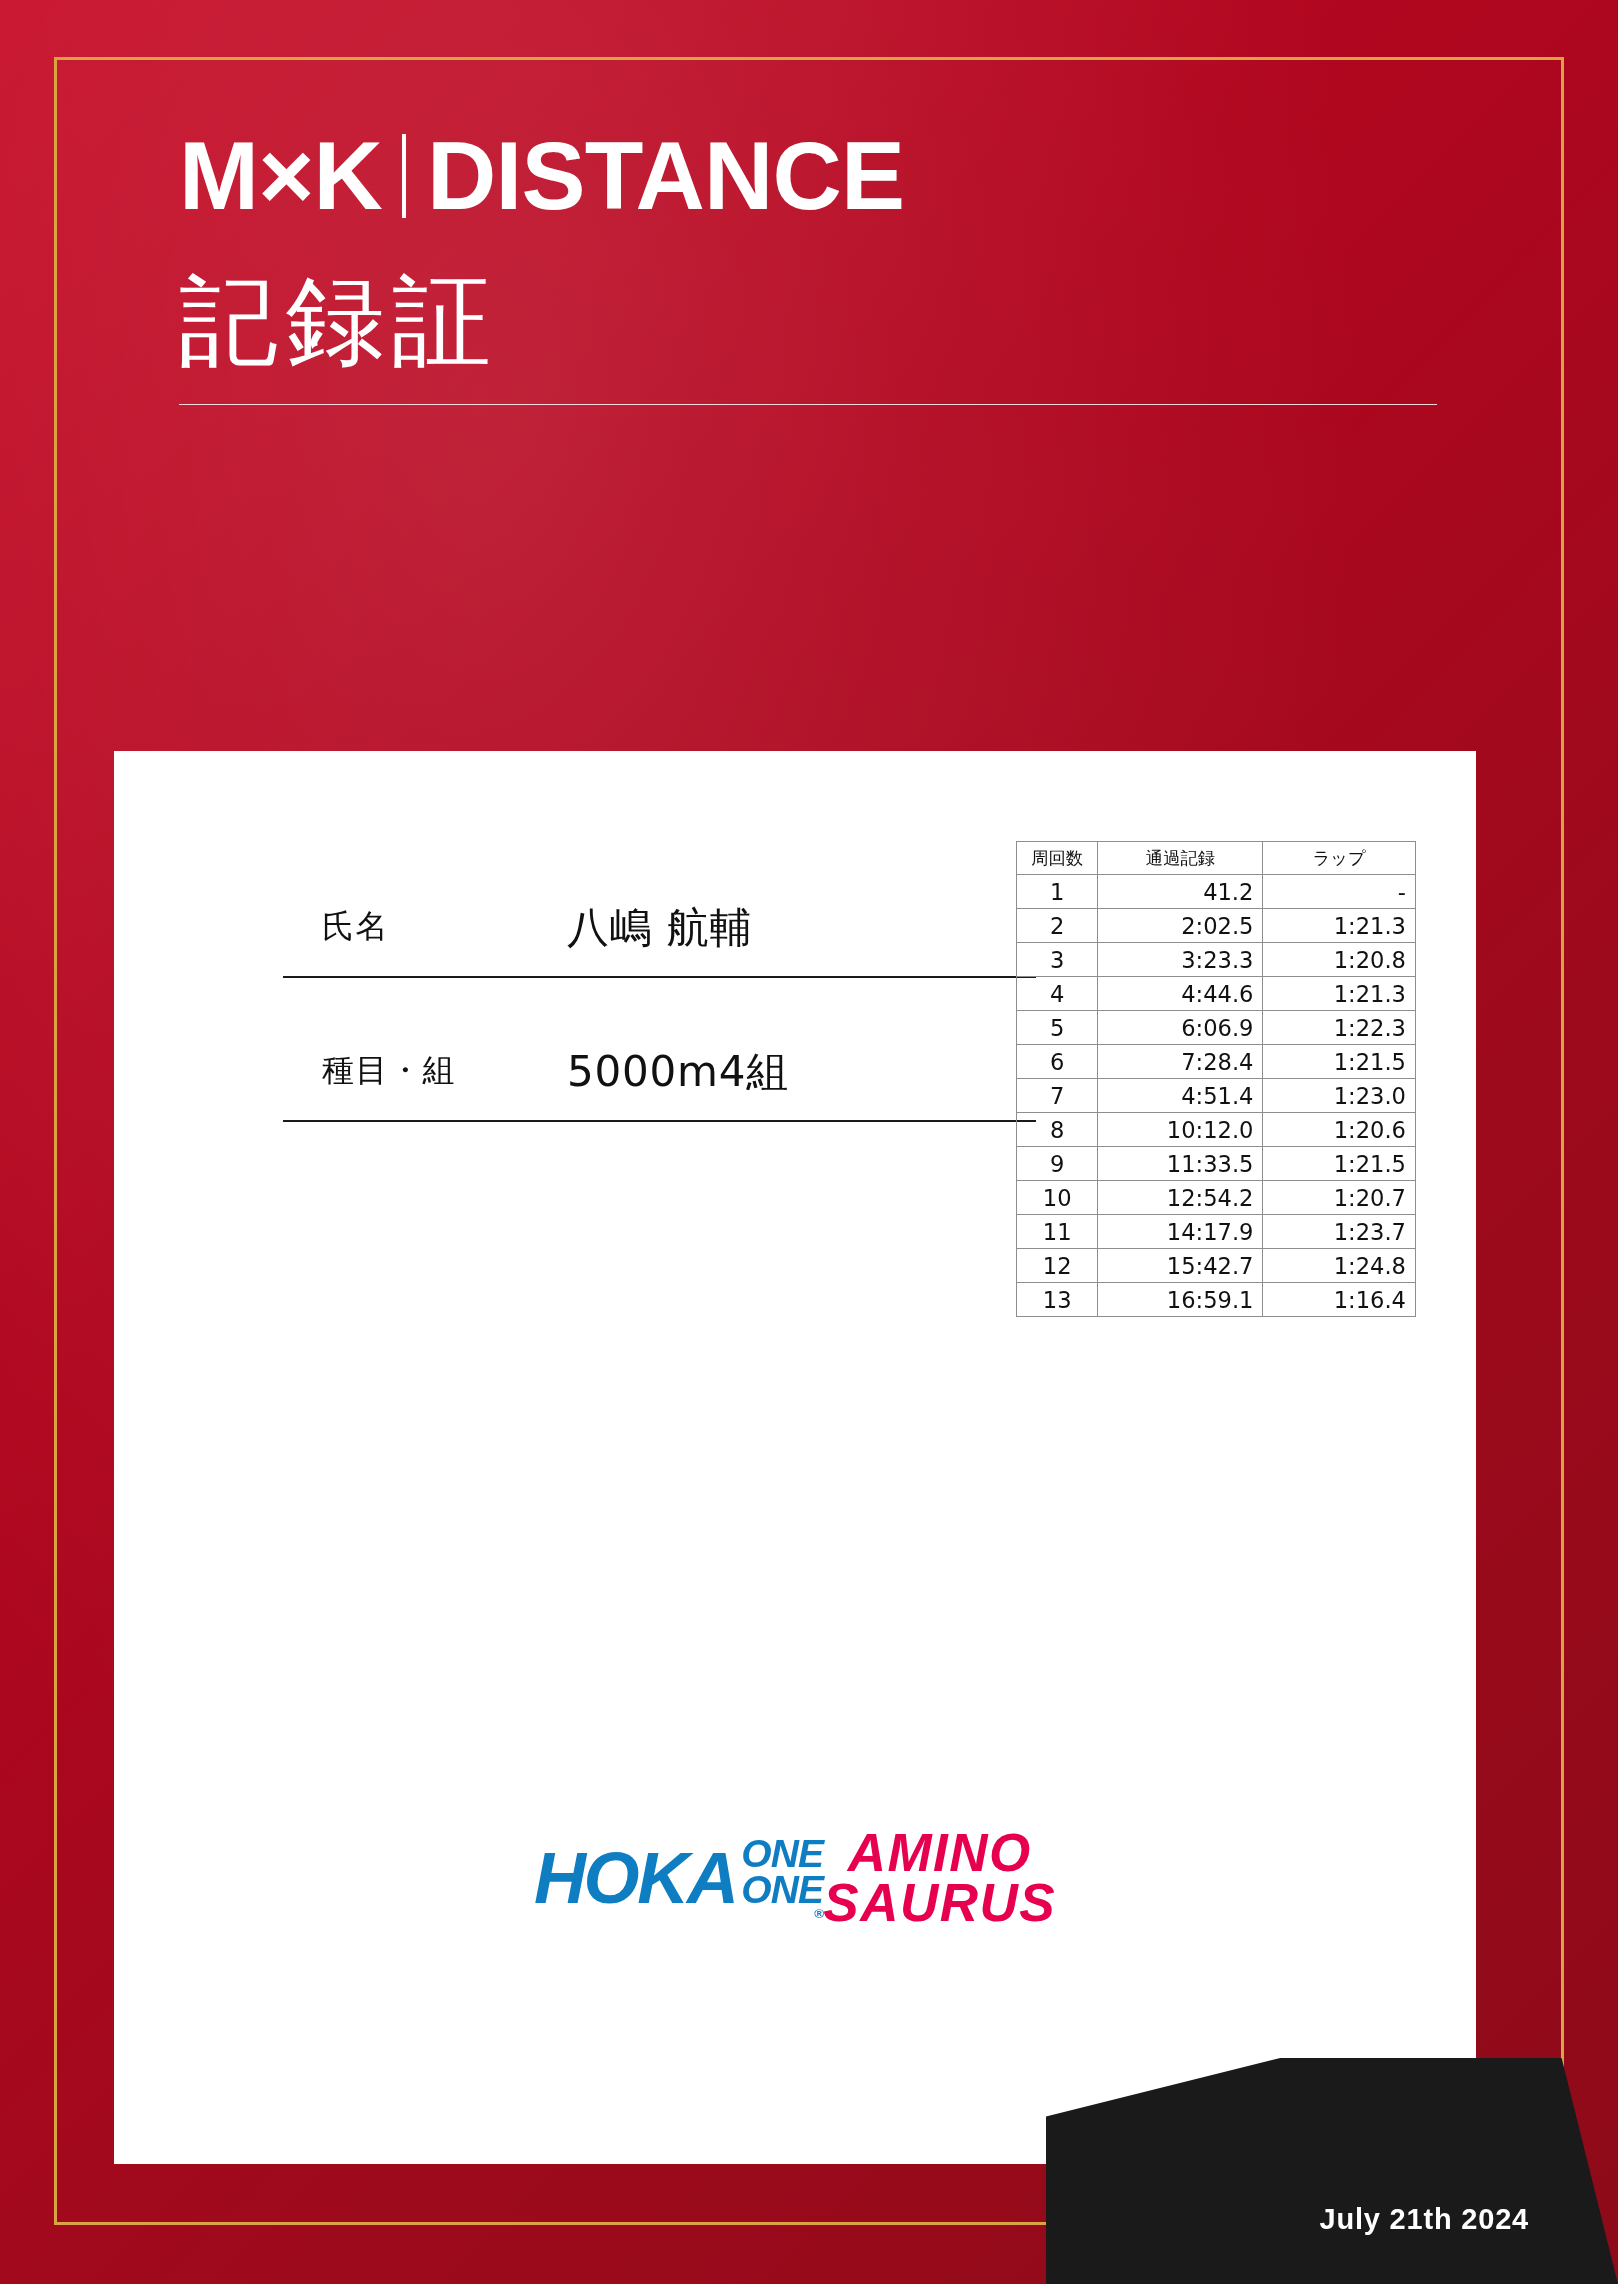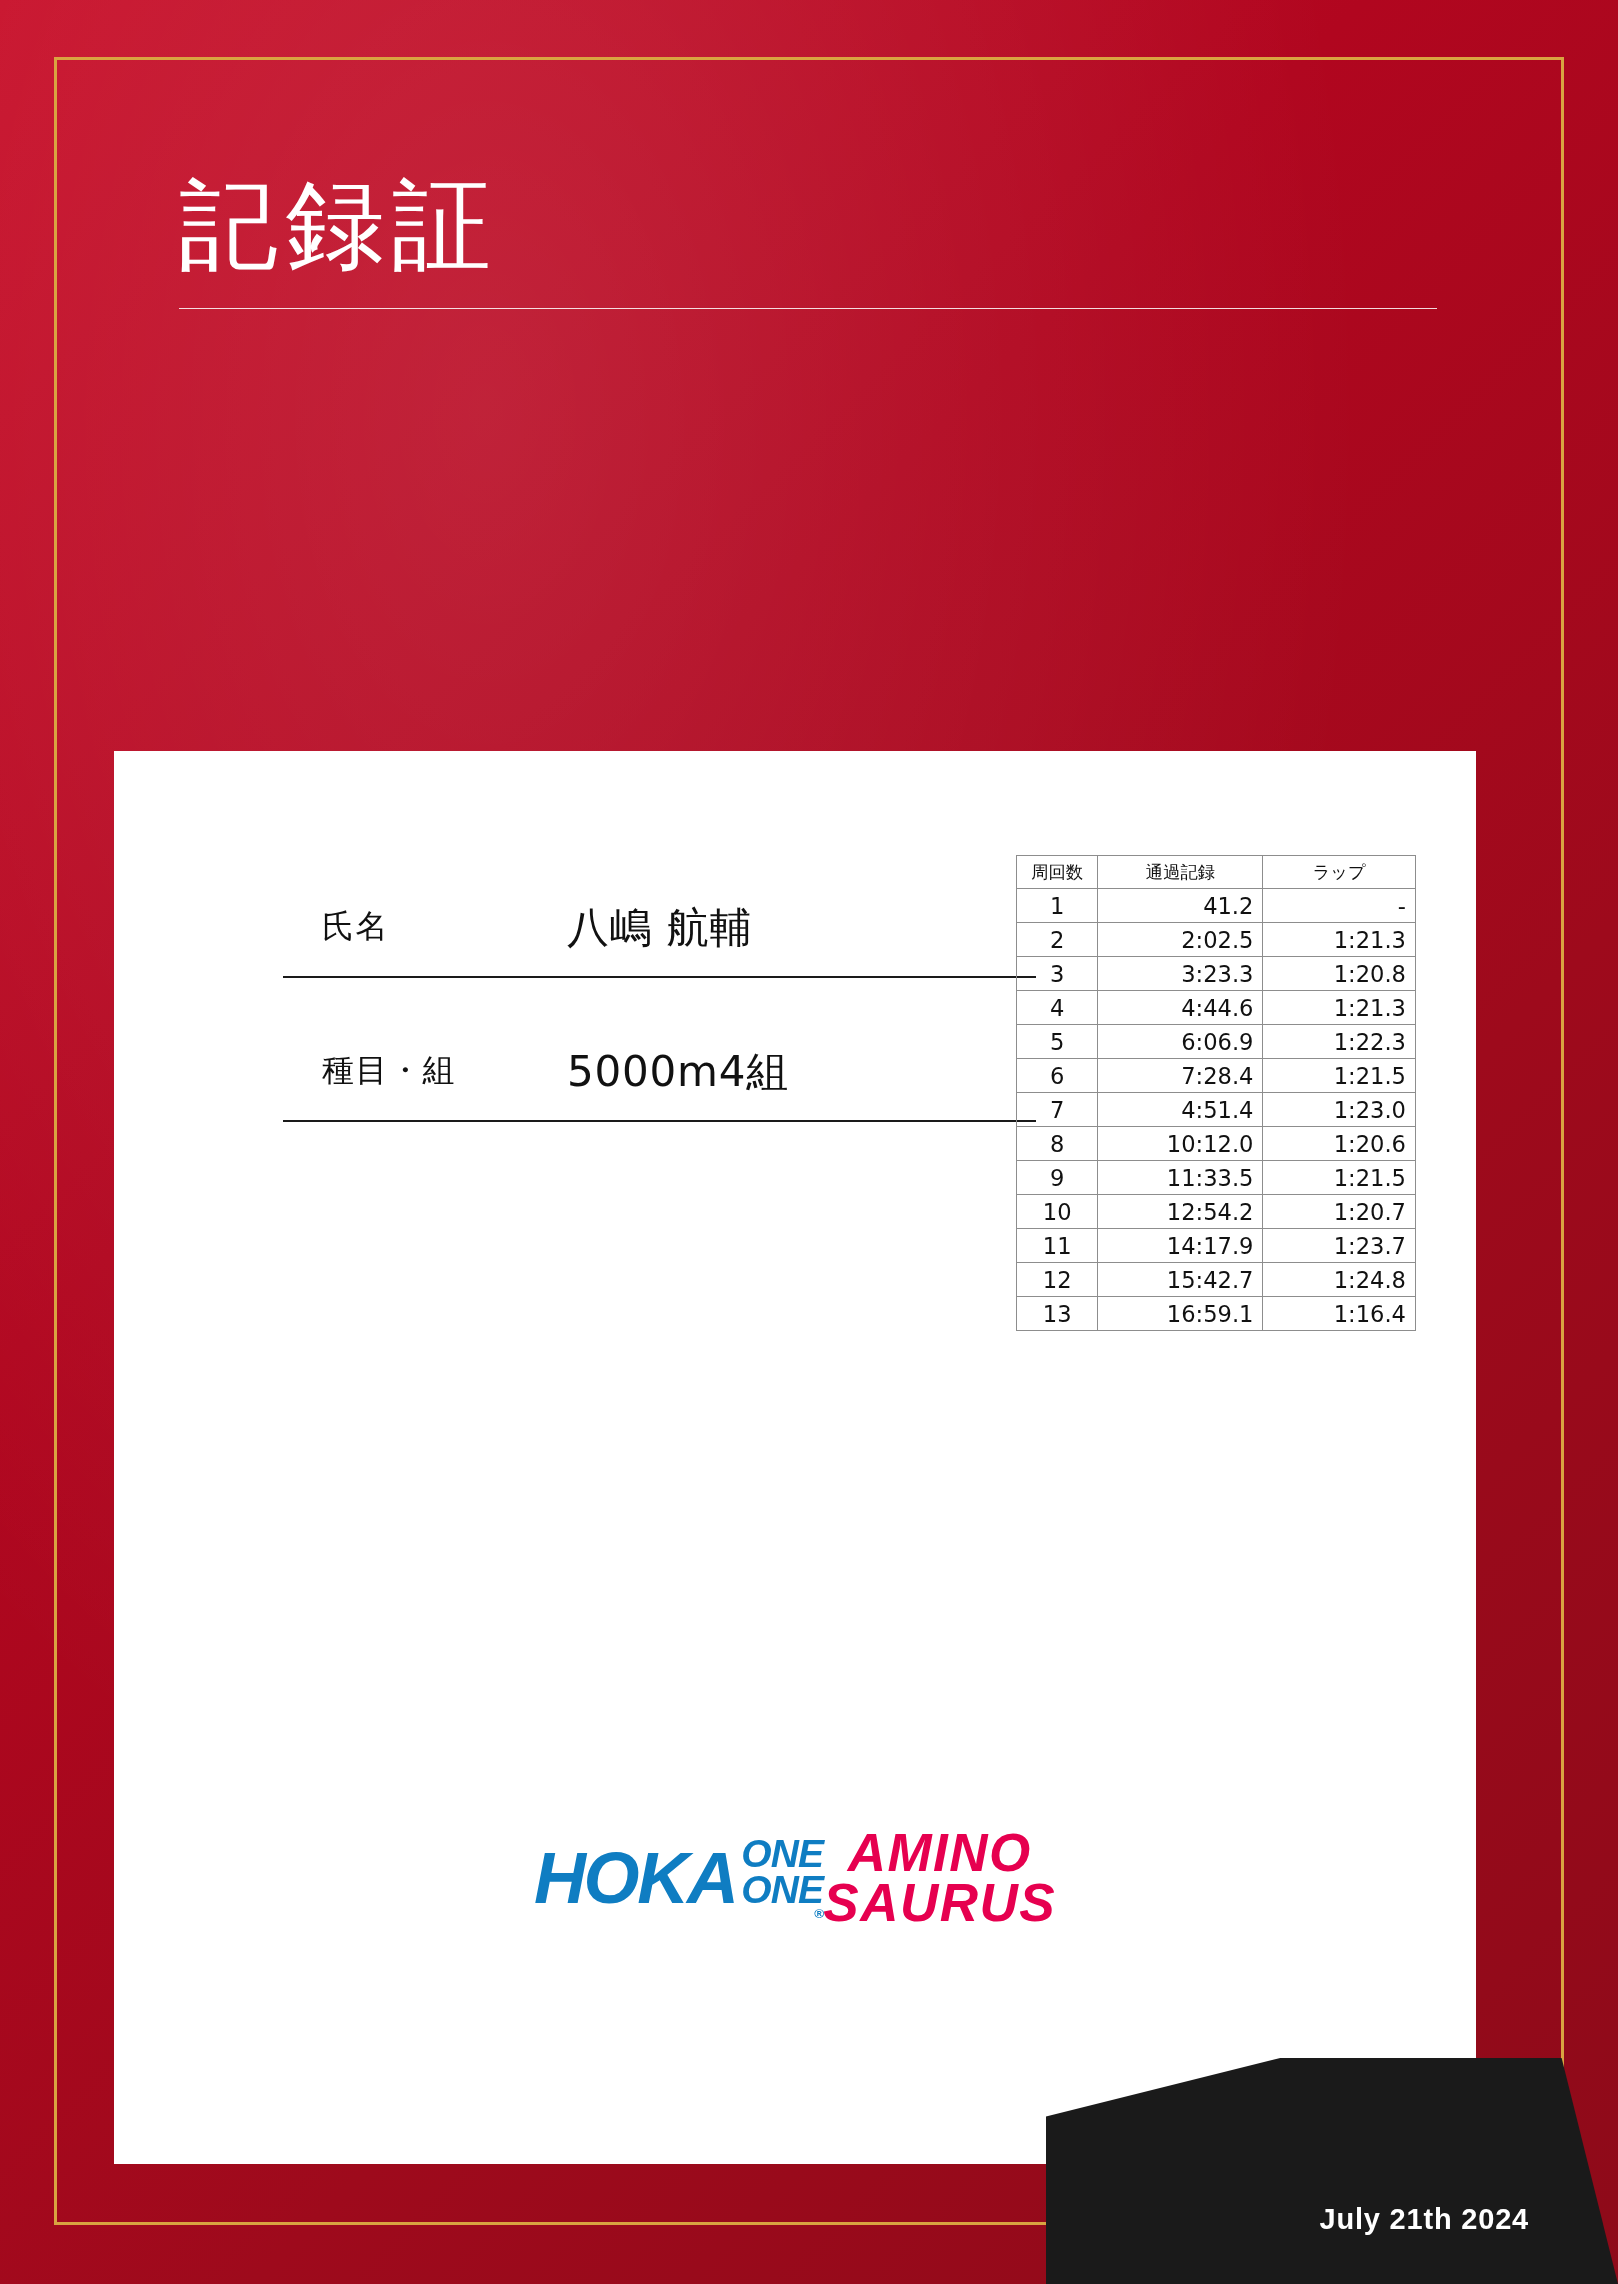--- a/index.html
+++ b/index.html
@@ -158,21 +158,21 @@
     bottom: 19.6px;
     font-size: 42px;
     color: #111111;
     font-family: "DejaVu Sans", "Liberation Sans", sans-serif;
   }
 
   
   .lap-table-wrap {
     position: absolute;
     left: 902px;
-    top: 104px;
+    top: 90px;
     width: 405px;
   }
   table.lap {
     border-collapse: collapse;
     width: 400px;
     font-family: "DejaVu Sans", "Liberation Sans", sans-serif;
   }
   table.lap th,
   table.lap td {
     border: 1.5px solid #8d8d8d;
@@ -278,20 +278,25 @@
   }
 </style>
 </head>
 <body>
 
 <div class="certificate">
   <div class="sheen"></div>
   <div class="gold-frame"></div>
 
   <div class="header">
+    <div class="brand">
+      <span class="brand-mk">M×K</span>
+      <span class="brand-divider"></span>
+      <span class="brand-distance">DISTANCE</span>
+    </div>
     <div class="jp-title">記録証</div>
     <div class="title-rule"></div>
   </div>
 
   <div class="card">
 
     <div class="info">
       <div class="info-row">
         <span class="info-label">氏名</span>
         <span class="info-value">八嶋 航輔</span>

